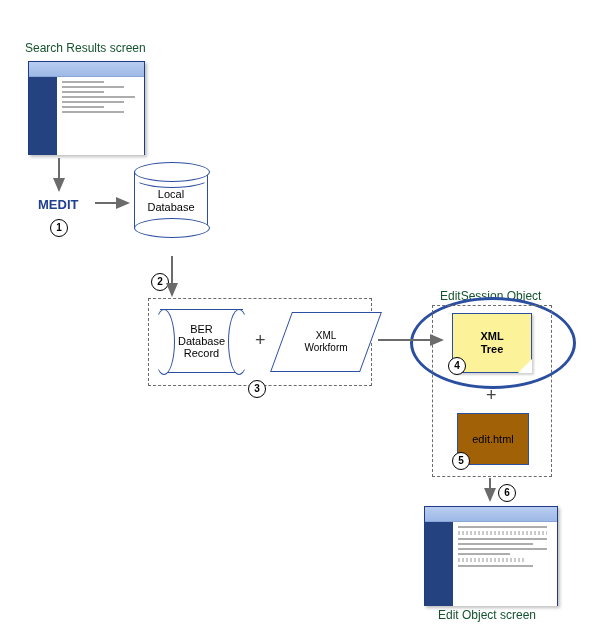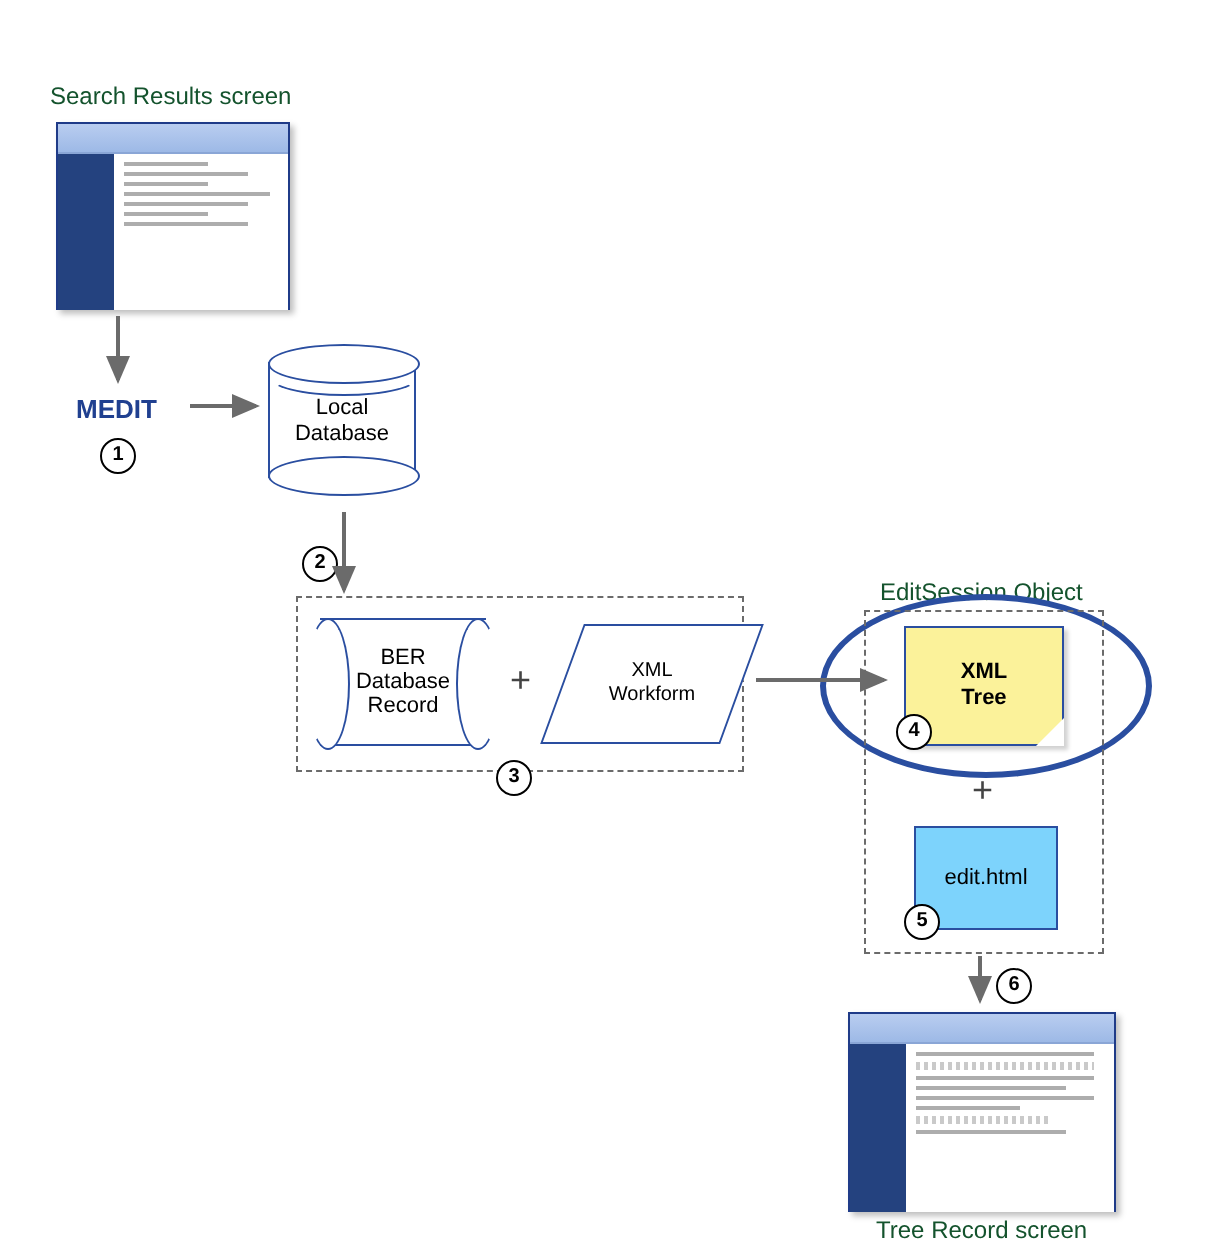--- a/index.html
+++ b/index.html
@@ -204,21 +204,21 @@
     text-align: center;
     font-size: 11px;
     font-weight: bold;
     line-height: 13px;
   }
 
   
   .paper {
     position: absolute;
     width: 70px; height: 50px;
-    background: #7dd3fc;
+    background: #a16207;
     border: 1.5px solid #2a4ea0;
   }
   .paper .txt {
     position: absolute; inset: 0;
     display: flex; align-items: center; justify-content: center;
     font-size: 11px;
   }
 
   
   svg.arrows { position:absolute; left:0; top:0; width:605px; height:626px; pointer-events:none; }
@@ -246,21 +246,21 @@
         <div class="line short"></div>
         <div class="line med"></div>
       </div>
     </div>
   </div>
 
   <div class="medit" style="left:38px; top:197px;">MEDIT</div>
 
   <div class="num-badge" style="left:50px; top:219px;">1</div>
 
-  <div class="cyl" style="left:134px; top:172px; height:76px;">
+  <div class="cyl" style="left:134px; top:162px; height:76px;">
     <div class="mid"></div>
     <div class="top"></div>
     <div class="cap"></div>
     <div class="bot"></div>
     <div class="txt" style="white-space:pre-line;">Local
 Database</div>
   </div>
 
   <div class="num-badge" style="left:151px; top:273px;">2</div>
 
@@ -318,21 +318,21 @@
         <div class="line long"></div>
         <div class="line med"></div>
         <div class="line long"></div>
         <div class="line short"></div>
         <div class="stripe" style="width:70%;"></div>
         <div class="line med"></div>
       </div>
     </div>
   </div>
 
-  <div class="label" style="left:438px; top:608px;">Tree Record screen</div>
+  <div class="label" style="left:438px; top:608px;">Edit Object screen</div>
 
   <svg class="arrows">
     <defs>
       <marker id="ah" markerWidth="8" markerHeight="8" refX="6" refY="3" orient="auto">
         <path d="M0,0 L7,3 L0,6 Z" class="arrow-head"></path>
       </marker>
     </defs>
 
     <line x1="59" y1="158" x2="59" y2="190" class="arrow-line" marker-end="url(#ah)"></line>
 

